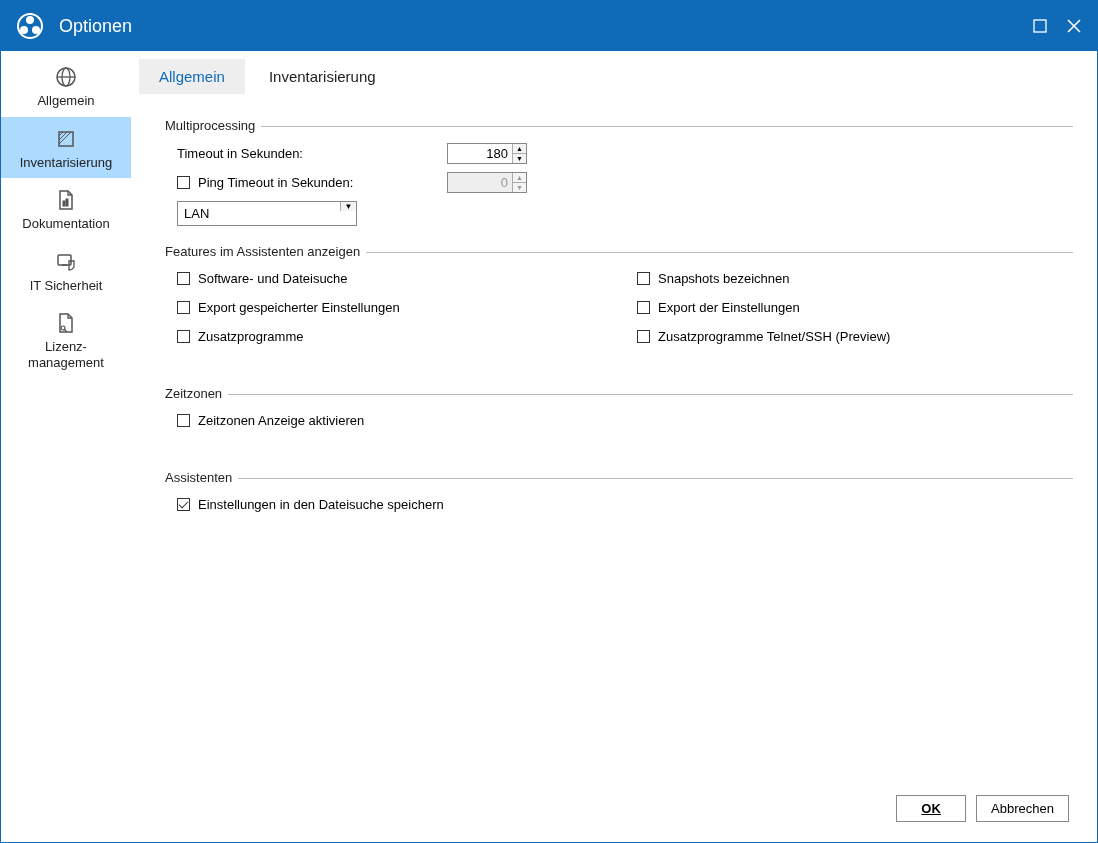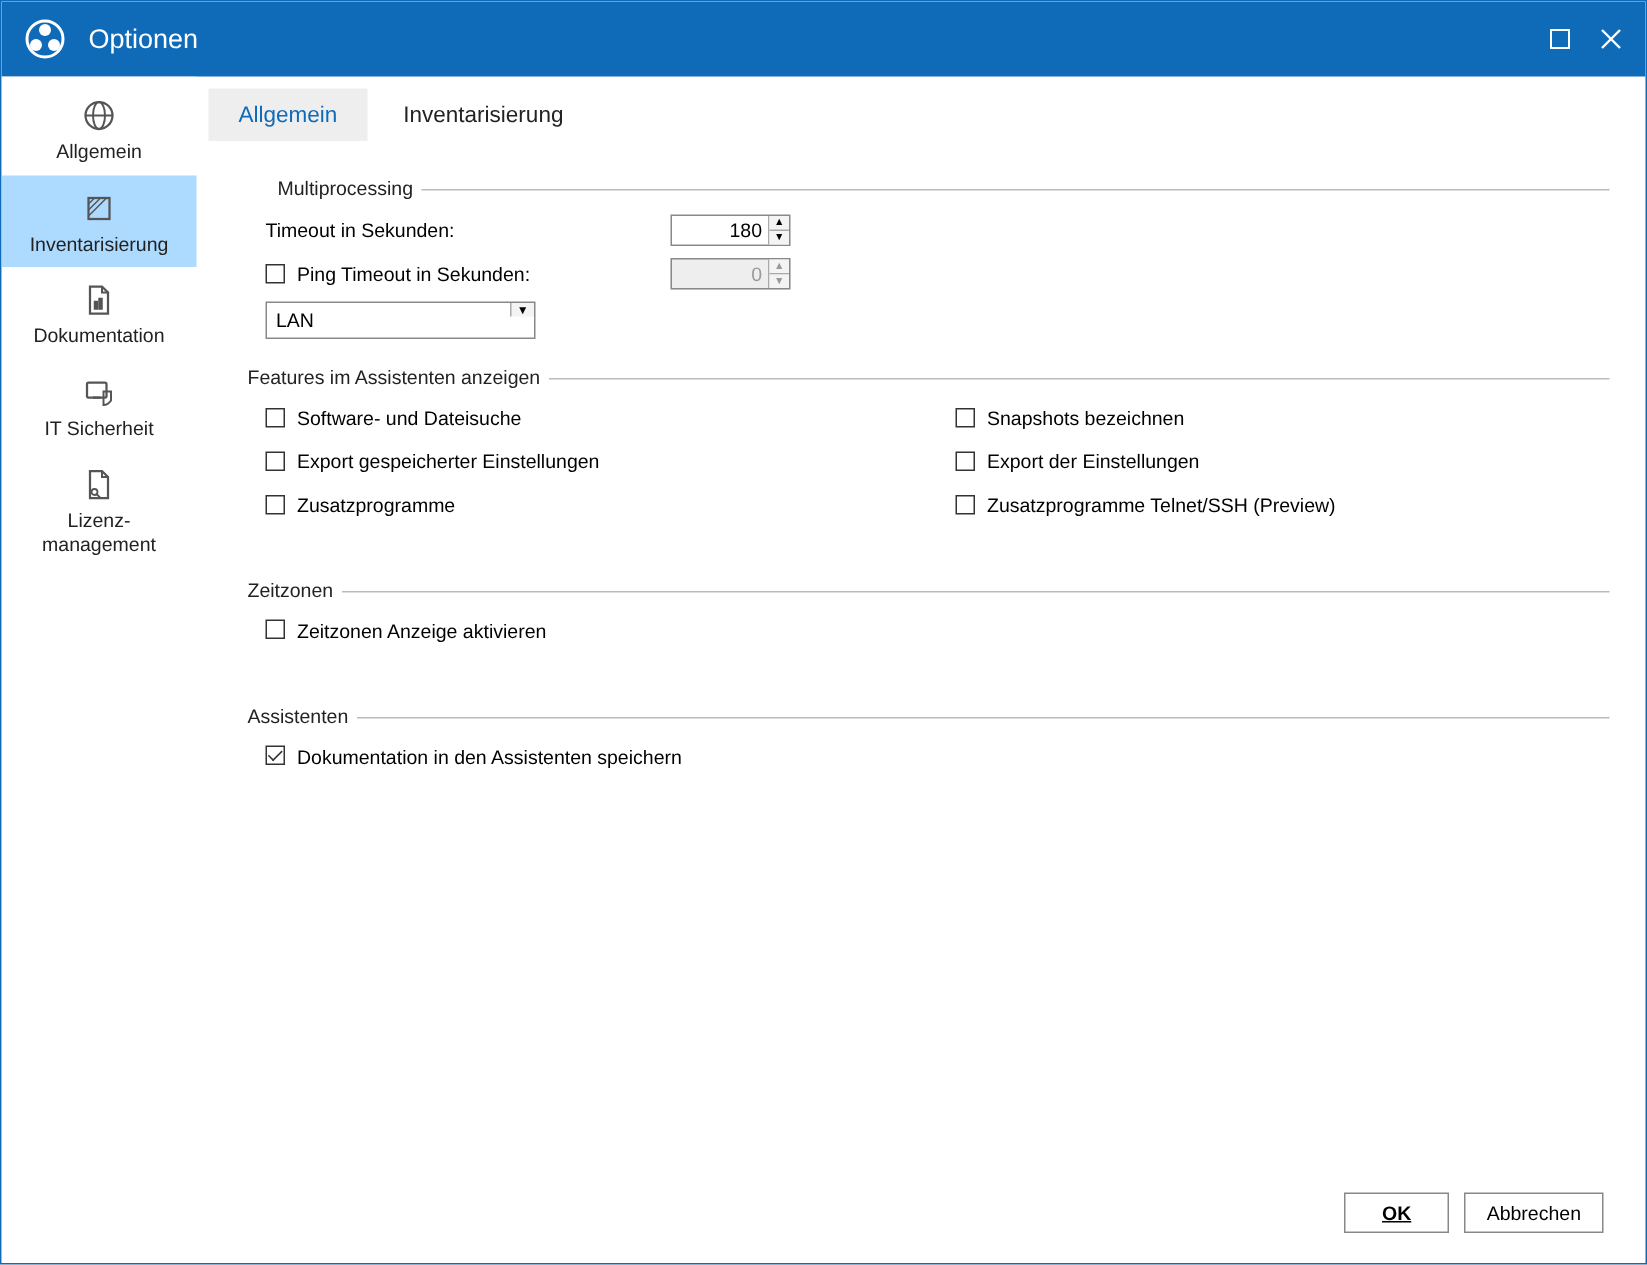--- a/index.html
+++ b/index.html
@@ -87,21 +87,21 @@
   gap: 6px;
   margin: 18px 0 10px;
 }
 .section-header .line {
   flex: 1;
   height: 1px;
   border-top: 1px solid #bbb;
   position: relative;
   top: 1px;
 }
-.section-header:first-child { margin-top: 0; margin-left: 20px; }
+.section-header:first-child { margin-top: 0; }
 
 .form-row {
   display: flex;
   align-items: center;
   margin: 8px 0 8px 12px;
 }
 .form-row .fld-label { width: 270px; }
 .form-row .fld-control { width: 185px; }
 
 .label-with-cb {
@@ -181,21 +181,21 @@
 .check-grid {
   display: grid;
   grid-template-columns: 440px 1fr;
   gap: 14px 20px;
   margin: 12px 0 0 12px;
 }
 .check-item {
   display: flex; align-items: center; gap: 8px;
 }
 .single-check {
-  display: flex; gap: 8px;
+  display: flex; align-items: center; gap: 8px;
   margin: 12px 0 0 12px;
 }
 
 .footer {
   display: flex;
   justify-content: flex-end;
   gap: 10px;
   padding: 10px 14px;
 }
 .btn {
@@ -383,21 +383,21 @@
         <input type="checkbox" style="">
         <span>Zeitzonen Anzeige aktivieren</span>
       </div>
 
       <div class="section-header" style="margin-top:42px">
         <span>Assistenten</span>
         <span class="line"></span>
       </div>
       <div class="single-check">
         <input type="checkbox" checked="" style="">
-        <span>Dokumentation in den Assistenten speichern</span>
+        <span>Einstellungen in den Dateisuche speichern</span>
       </div>
 
     </div>
 
     <div class="footer">
       <button class="btn"><span class="ul">OK</span></button>
       <button class="btn">Abbrechen</button>
     </div>
   </div>
 </div>

